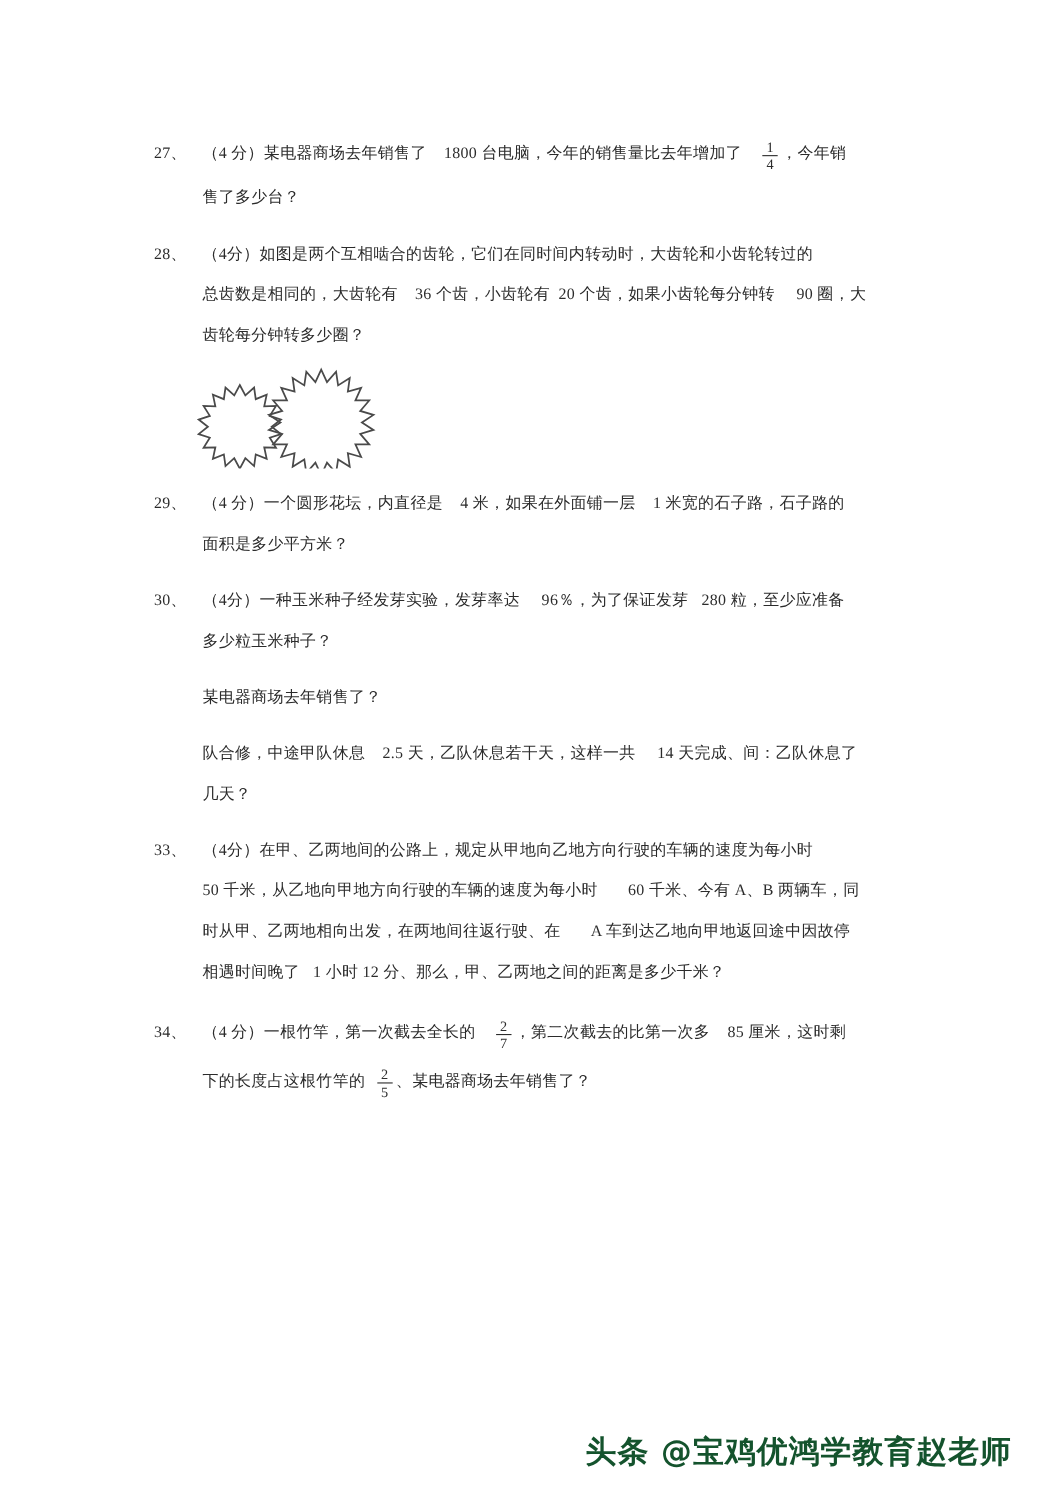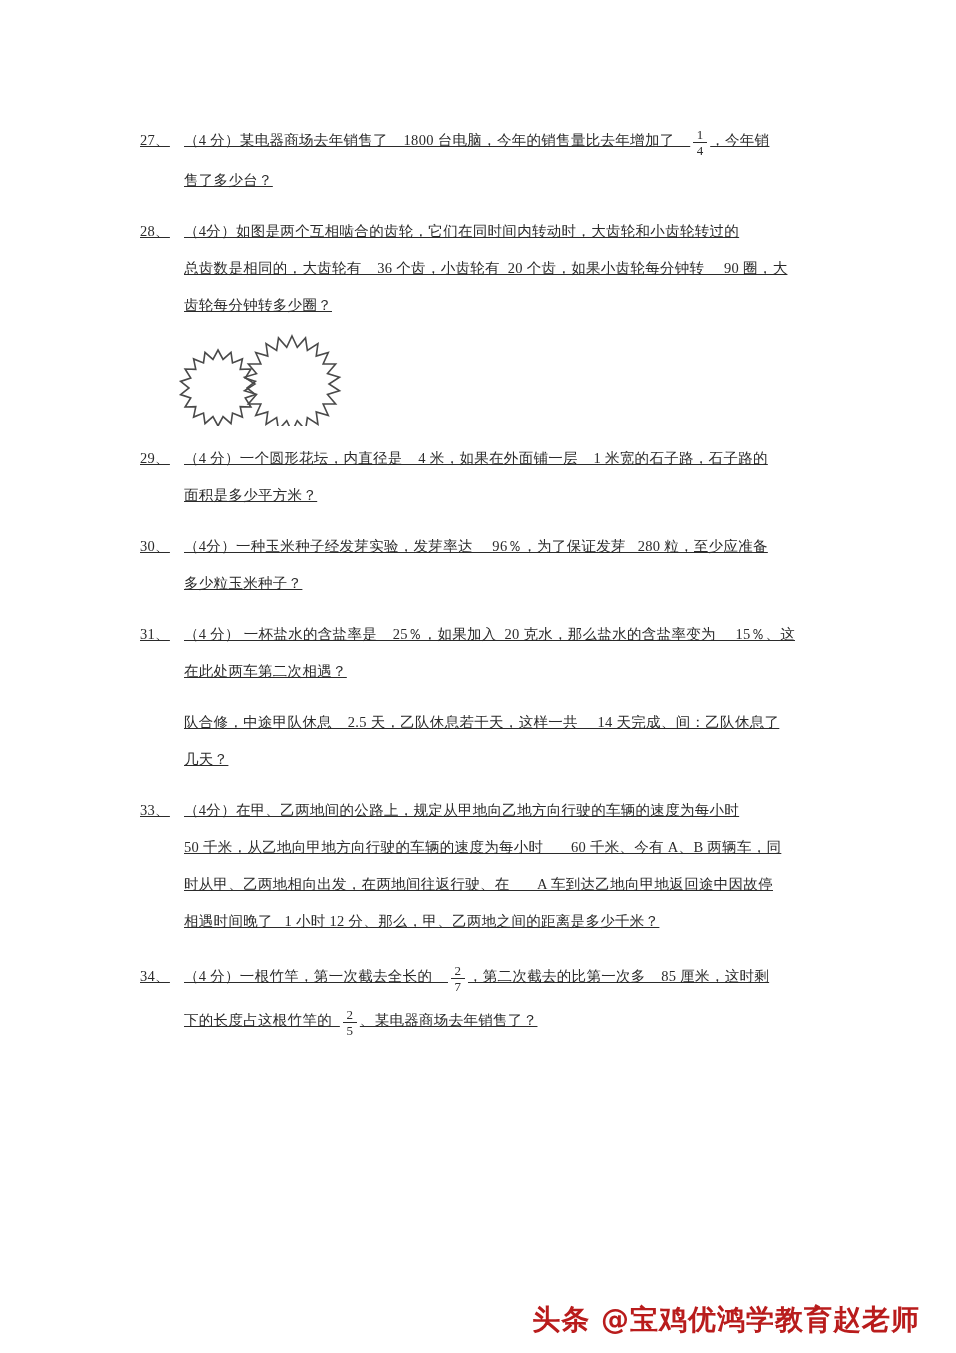--- a/index.html
+++ b/index.html
@@ -28,21 +28,20 @@
     margin-bottom: 14px;
   }
   .q-line {
     display: flex;
     align-items: flex-end;
     min-height: 37px;
     line-height: 37px;
     font-size: 14.5px;
     letter-spacing: 0.3px;
     white-space: pre;
-    text-decoration: underline;
   }
   .q-line.tall {
     min-height: 44px;
     line-height: 44px;
   }
   .q-num {
     flex: 0 0 auto;
     width: 44px;
     font-family: "Liberation Serif", "DejaVu Serif", serif;
     font-size: 14.5px;
@@ -97,21 +96,21 @@
     left: 0;
     right: 0;
     bottom: 14px;
     text-align: right;
     padding-right: 36px;
   }
   .footer-text {
     font-family: "DejaVu Sans", "Liberation Sans", sans-serif;
     font-size: 28px;
     font-weight: 700;
-    color: #b91c1c;
+    color: #14532d;
     letter-spacing: 1px;
     white-space: pre;
   }
 </style>
 </head>
 <body>
 
 <div class="page">
 
   <div class="content">
@@ -132,22 +131,21 @@
       </div>
       <div class="q">
         <div class="q-line"><span class="q-num">29、</span><span class="q-text"><span>（4 分）一个圆形花坛，内直径是    4 米，如果在外面铺一层    1 米宽的石子路，石子路的</span></span></div>
         <div class="q-line"><span class="q-indent"></span><span class="q-text"><span>面积是多少平方米？</span></span></div>
       </div>
       <div class="q">
         <div class="q-line"><span class="q-num">30、</span><span class="q-text"><span>（4分）一种玉米种子经发芽实验，发芽率达     96％，为了保证发芽   280 粒，至少应准备</span></span></div>
         <div class="q-line"><span class="q-indent"></span><span class="q-text"><span>多少粒玉米种子？</span></span></div>
       </div>
       <div class="q">
-        <div class="q-line"><span class="q-num">31、</span><span class="q-text"><span>（4 分） 一杯盐水的含盐率是    25％，如果加入  20 克水，那么盐水的含盐率变为     15％、这</span></span></div>
-        <div class="q-line"><span class="q-indent"></span><span class="q-text"><span>在此处两车第二次相遇？</span></span></div>
+        <div class="q-line"><span class="q-indent"></span><span class="q-text"><span>某电器商场去年销售了？</span></span></div>
       </div>
       <div class="q">
         <div class="q-line"><span class="q-indent"></span><span class="q-text"><span>队合修，中途甲队休息    2.5 天，乙队休息若干天，这样一共     14 天完成、间：乙队休息了</span></span></div>
         <div class="q-line"><span class="q-indent"></span><span class="q-text"><span>几天？</span></span></div>
       </div>
       <div class="q">
         <div class="q-line"><span class="q-num">33、</span><span class="q-text"><span>（4分）在甲、乙两地间的公路上，规定从甲地向乙地方向行驶的车辆的速度为每小时</span></span></div>
         <div class="q-line"><span class="q-indent"></span><span class="q-text"><span>50 千米，从乙地向甲地方向行驶的车辆的速度为每小时       60 千米、今有 A、B 两辆车，同</span></span></div>
         <div class="q-line"><span class="q-indent"></span><span class="q-text"><span>时从甲、乙两地相向出发，在两地间往返行驶、在       A 车到达乙地向甲地返回途中因故停</span></span></div>
         <div class="q-line"><span class="q-indent"></span><span class="q-text"><span>相遇时间晚了   1 小时 12 分、那么，甲、乙两地之间的距离是多少千米？</span></span></div>

